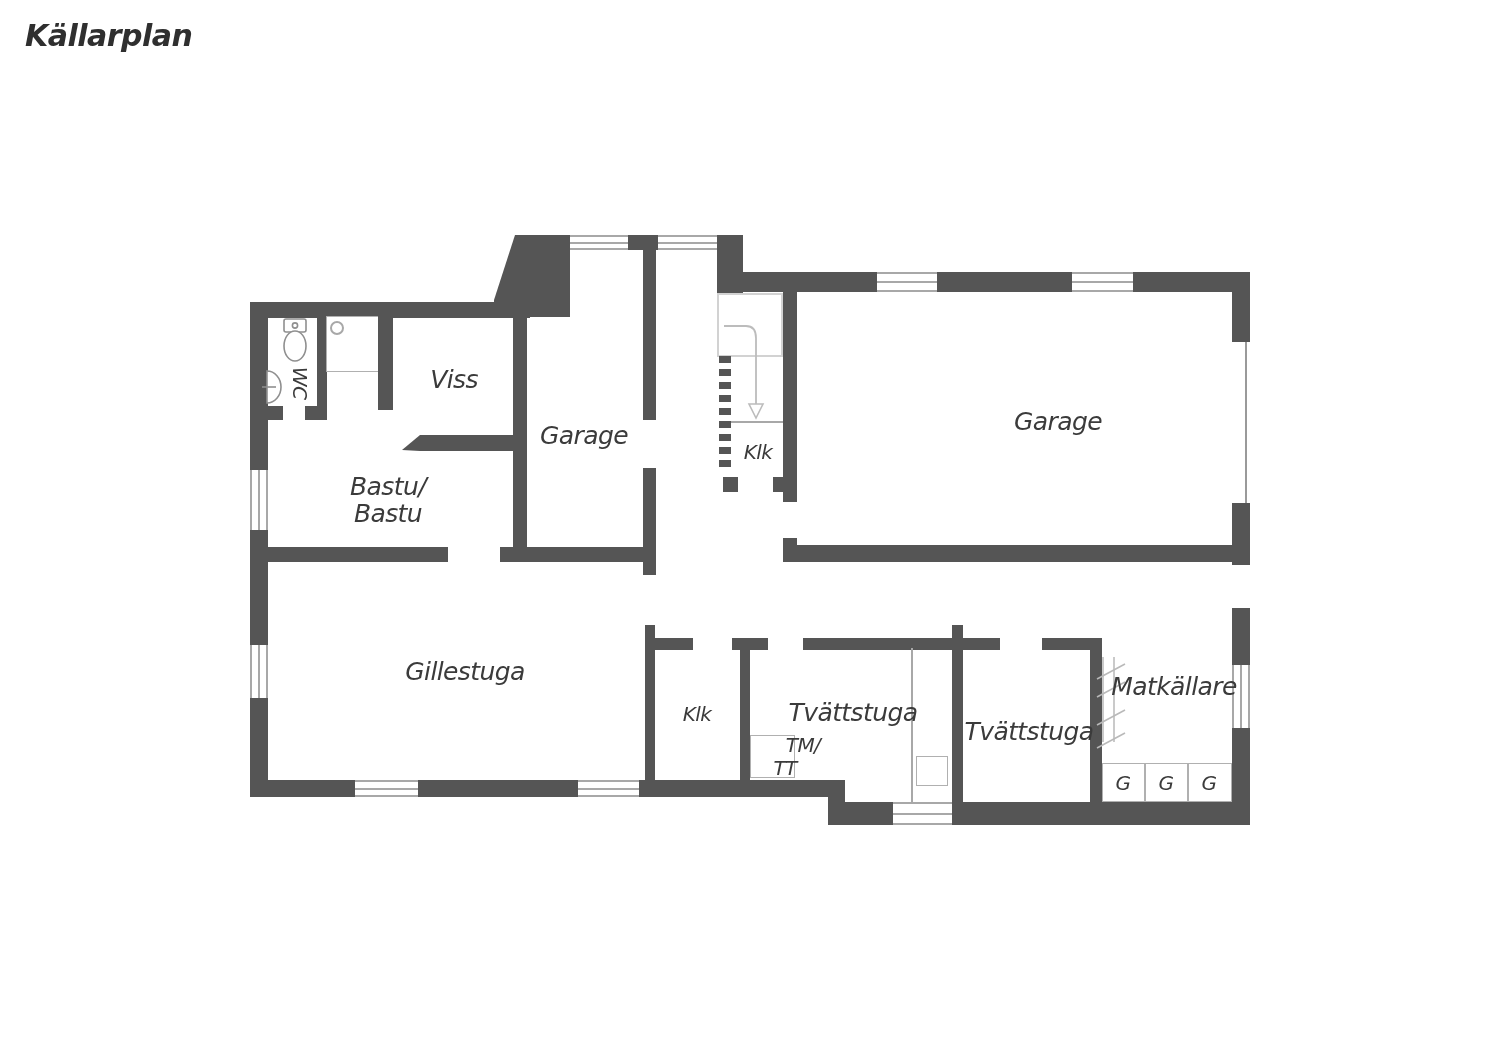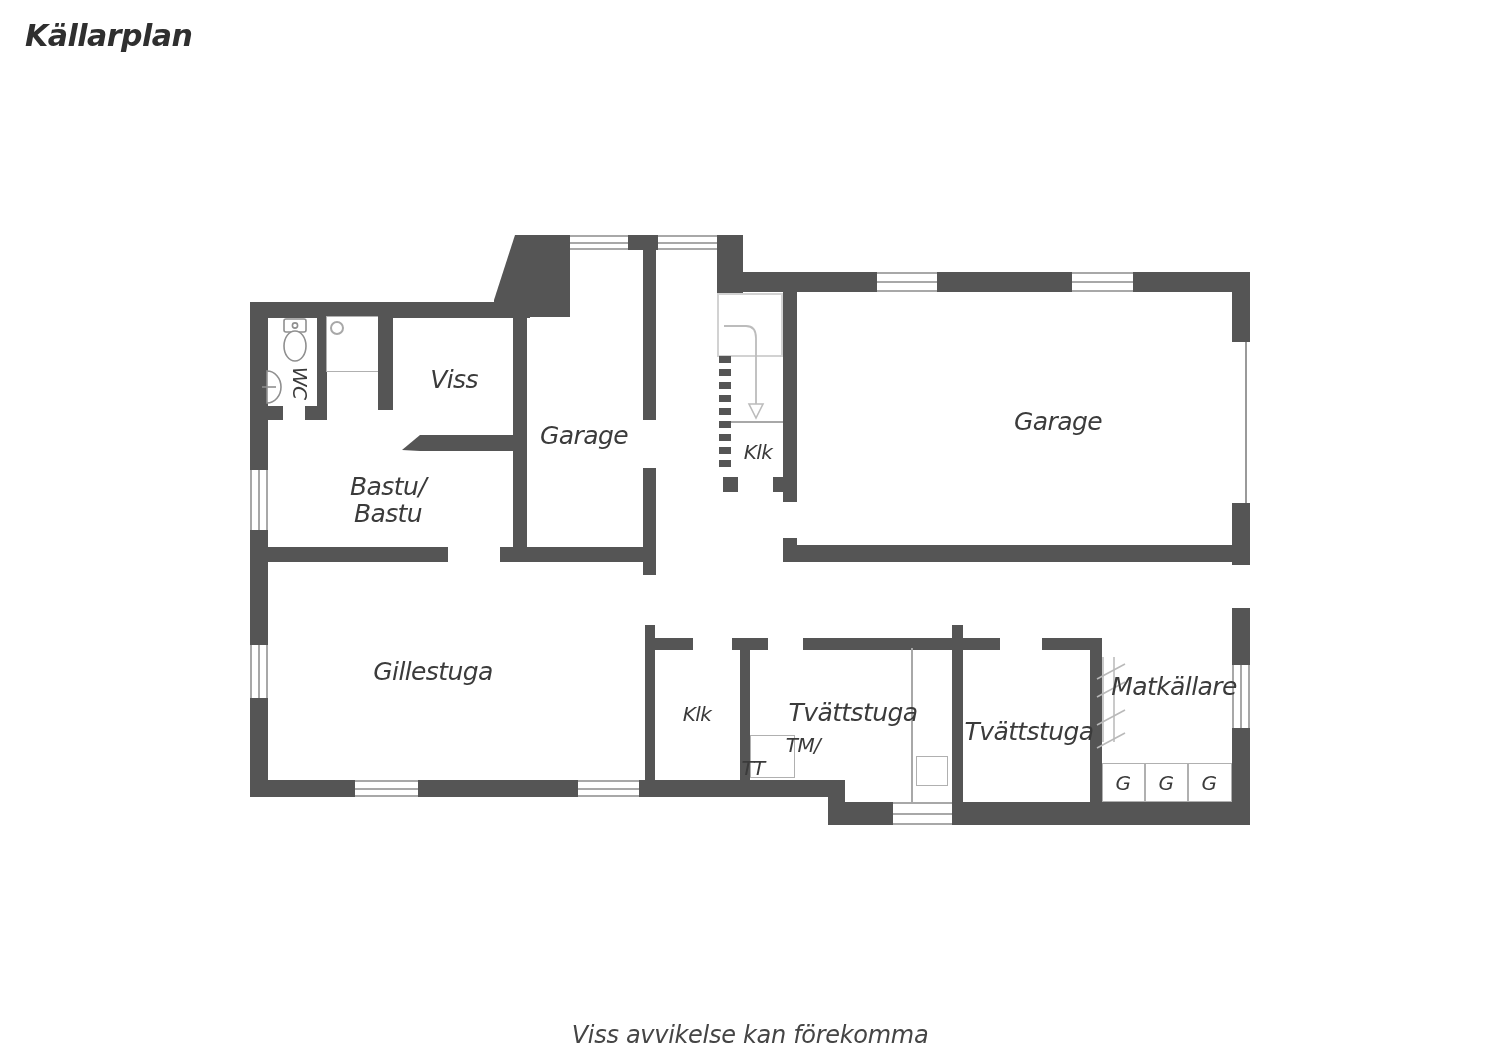--- a/index.html
+++ b/index.html
@@ -139,25 +139,24 @@
     </g>
   </svg>
 
   <div class="lbl sm rot" style="left:300px;top:383px;">WC</div>
   <div class="lbl" style="left:454px;top:379px;">Viss</div>
   <div class="lbl" style="left:584px;top:435px;">Garage</div>
   <div class="lbl sm" style="left:758px;top:452px;">Klk</div>
   <div class="lbl" style="left:1014px;top:421px;margin-left:44px;">Garage</div>
   <div class="lbl" style="left:388px;top:486px;">Bastu/</div>
   <div class="lbl" style="left:388px;top:513px;">Bastu</div>
-  <div class="lbl" style="left:433px;top:671px;">Gillestuga</div>
+  <div class="lbl" style="left:465px;top:671px;">Gillestuga</div>
   <div class="lbl sm" style="left:697px;top:714px;">Klk</div>
   <div class="lbl" style="left:853px;top:712px;font-style:italic;">Tvättstuga</div>
   <div class="lbl sm" style="left:803px;top:745px;">TM/</div>
-  <div class="lbl sm" style="left:753px;top:768px;text-align:center;">TT</div>
+  <div class="lbl sm" style="left:785px;top:768px;text-align:center;">TT</div>
   <div class="lbl" style="left:1029px;top:731px;">Tvättstuga</div>
   <div class="lbl" style="left:1174px;top:686px;">Matkällare</div>
   <div class="lbl sm" style="left:1123px;top:783px;">G</div>
   <div class="lbl sm" style="left:1166px;top:783px;">G</div>
   <div class="lbl sm" style="left:1209px;top:783px;">G</div>
 
-  <div class="footer">Viss avvikelse kan förekomma</div>
 </div>
 
 </body></html>

